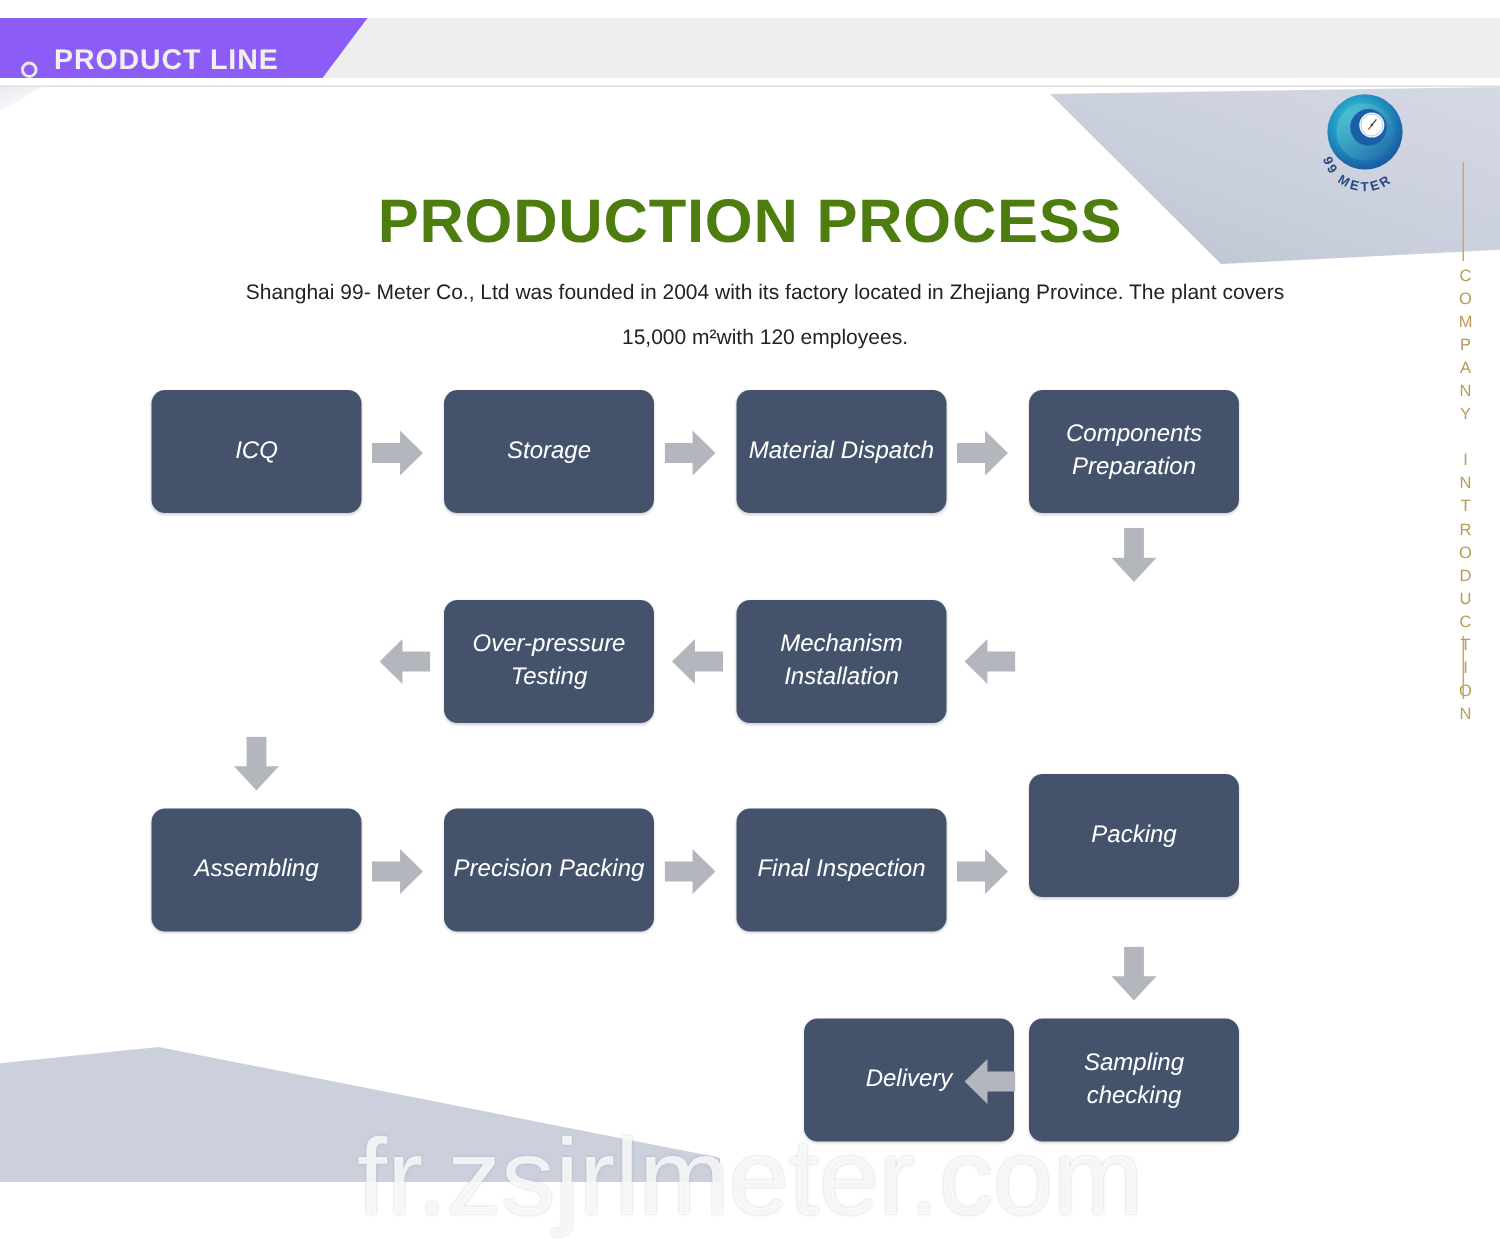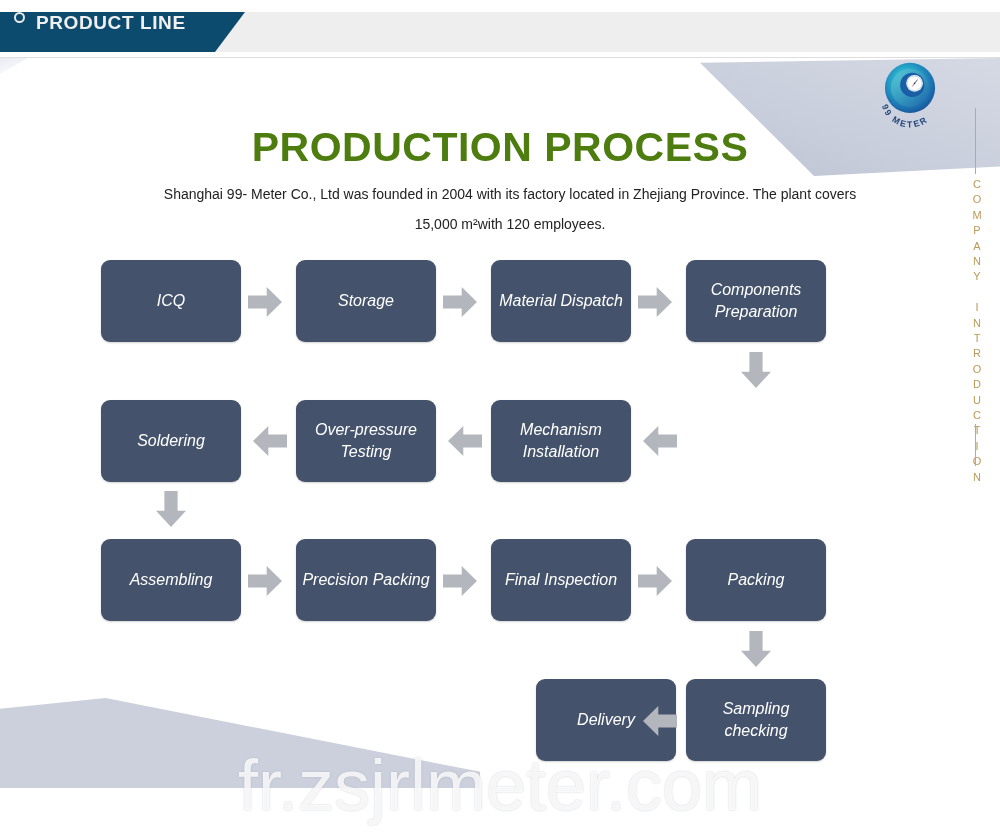--- a/index.html
+++ b/index.html
@@ -17,24 +17,24 @@
   .header-band {
     position: absolute;
     left: 0; top: 12px;
     width: 1000px; height: 40px;
     background: #eeeeee;
   }
   .header-tag {
     position: absolute;
     left: 0; top: 12px;
     width: 260px; height: 40px;
-    background: #0c4a6e;
+    background: #8b5cf6;
     clip-path: polygon(0 0, 245px 0, 215px 40px, 0 40px);
     display: flex;
-    align-items: flex-start;
+    align-items: flex-end;
     padding-left: 14px;
     z-index: 3;
   }
   .header-circle {
     width: 11px; height: 11px;
     border: 2.5px solid #e8e8e8;
     border-radius: 50%;
     margin-right: 11px;
     flex: none;
   }
@@ -234,36 +234,35 @@
   <div class="node" style="left:101px; top:260px;">ICQ</div>
   <div class="arrow-h right" style="left:248px; top:287px;"></div>
   <div class="node" style="left:296px; top:260px;">Storage</div>
   <div class="arrow-h right" style="left:443px; top:287px;"></div>
   <div class="node" style="left:491px; top:260px;">Material Dispatch</div>
   <div class="arrow-h right" style="left:638px; top:287px;"></div>
   <div class="node" style="left:686px; top:260px;">Components Preparation</div>
 
   <div class="arrow-v" style="left:741px; top:352px;"></div>
 
-  <div class="node" style="left:101px; top:400px;">Soldering</div>
   <div class="arrow-h left" style="left:253px; top:426px;"></div>
   <div class="node" style="left:296px; top:400px;">Over-pressure Testing</div>
   <div class="arrow-h left" style="left:448px; top:426px;"></div>
   <div class="node" style="left:491px; top:400px;">Mechanism Installation</div>
   <div class="arrow-h left" style="left:643px; top:426px;"></div>
 
   <div class="arrow-v" style="left:156px; top:491px;"></div>
 
   <div class="node" style="left:101px; top:539px;">Assembling</div>
   <div class="arrow-h right" style="left:248px; top:566px;"></div>
   <div class="node" style="left:296px; top:539px;">Precision Packing</div>
   <div class="arrow-h right" style="left:443px; top:566px;"></div>
   <div class="node" style="left:491px; top:539px;">Final Inspection</div>
   <div class="arrow-h right" style="left:638px; top:566px;"></div>
-  <div class="node" style="left:686px; top:539px;">Packing</div>
+  <div class="node" style="left:686px; top:516px;">Packing</div>
 
   <div class="arrow-v" style="left:741px; top:631px;"></div>
 
   <div class="node" style="left:491px; top:679px;margin-left:45px;">Delivery</div>
   <div class="arrow-h left" style="left:643px; top:706px;"></div>
   <div class="node" style="left:686px; top:679px;">Sampling checking</div>
 </div>
 
 <div class="watermark">fr.zsjrlmeter.com</div>
 

